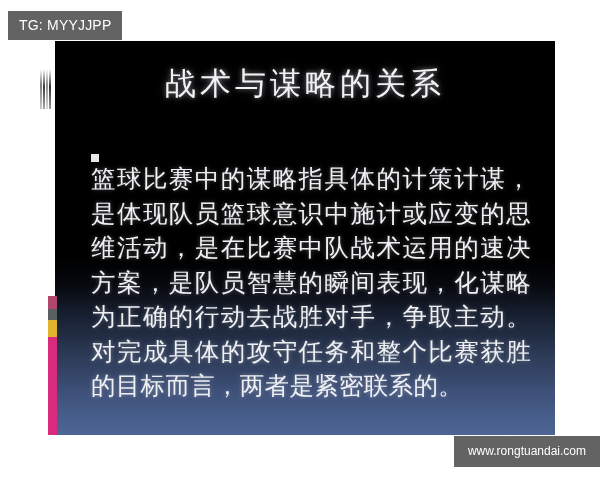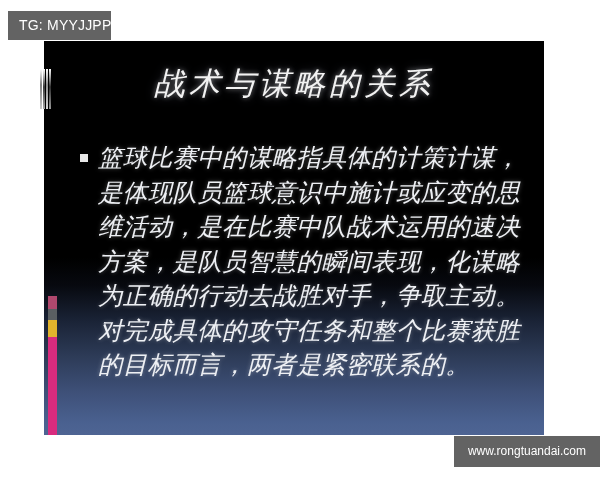--- a/index.html
+++ b/index.html
@@ -17,21 +17,21 @@
 
   
   .tag-badge {
     position: absolute;
     left: 8px;
     top: 11px;
     background: #636363;
     color: #ffffff;
     font-size: 14px;
     line-height: 1;
-    padding: 7px 0 8px 11px;
+    padding: 7px 11px 8px 11px;
     letter-spacing: 0.2px;
     white-space: nowrap;
     z-index: 40;
   }
 
   
   .site-badge {
     position: absolute;
     right: 0px;
     bottom: 13px;
@@ -40,36 +40,35 @@
     font-size: 12px;
     line-height: 1;
     padding: 9px 14px 10px 14px;
     white-space: nowrap;
     z-index: 40;
   }
 
   
   .slide {
     position: absolute;
-    left: 44px;
+    left: 55px;
     top: 41px;
     width: 500px;
     height: 394px;
     background: linear-gradient(to bottom,
         #000000 0%,
         #000000 55%,
         #07090f 62%,
         #1a2336 71%,
         #2d3b57 80%,
         #3e5078 89%,
         #4a6190 97%,
         #4e6493 100%);
     overflow: hidden;
     z-index: 10;
-    font-style: italic;
   }
 
   
   .deco-ticks {
     position: absolute;
     left: 40px;
     top: 69px;
     width: 16px;
     height: 40px;
     z-index: 30;
@@ -119,20 +118,21 @@
   }
 
   
   .slide-body {
     position: absolute;
     left: 36px;
     right: 24px;
     top: 100px;
     display: flex;
     align-items: flex-start;
+    flex-direction: column;
   }
   .bullet-marker {
     width: 8px;
     height: 8px;
     background: #e8e8e8;
     margin-top: 13px;
     margin-right: 10px;
     flex: 0 0 auto;
   }
   .body-text {

